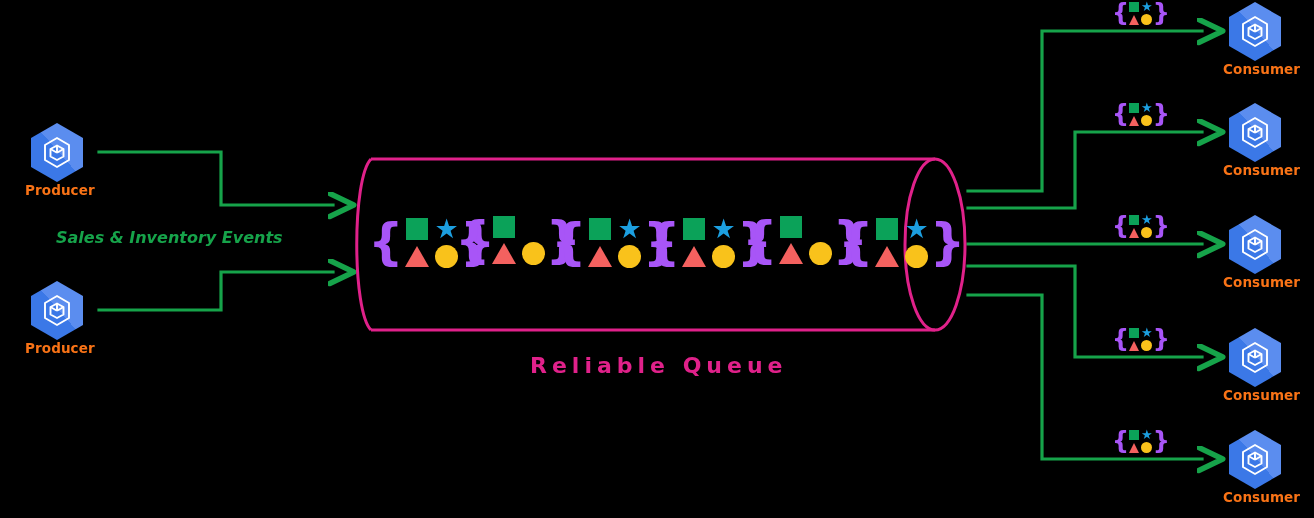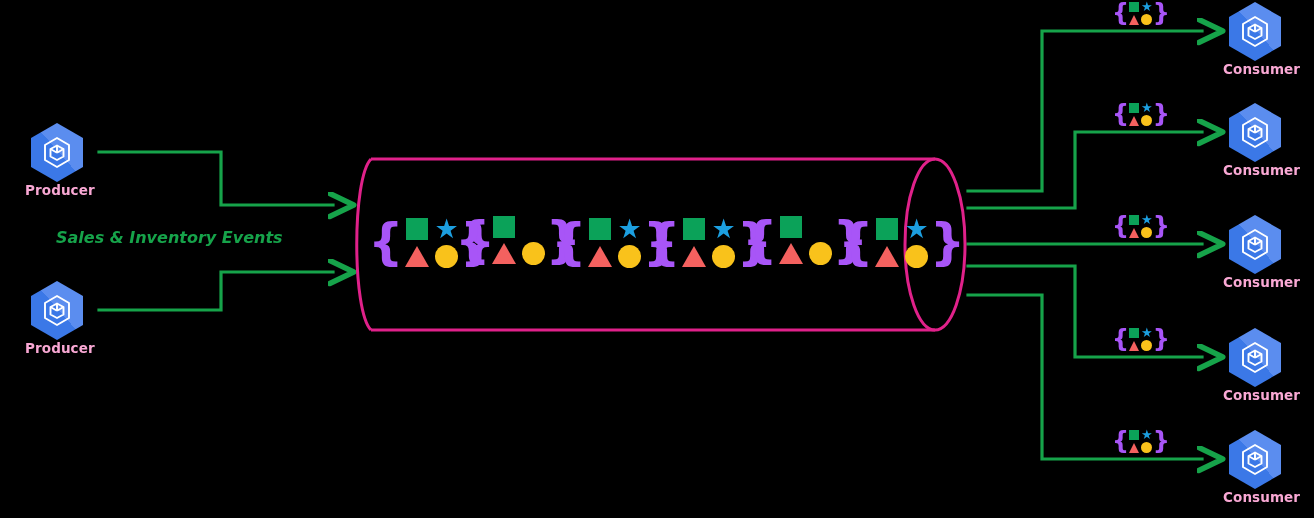--- a/index.html
+++ b/index.html
@@ -32,21 +32,21 @@
     width: 58px;
     height: 58px;
     margin: 0 auto;
     position: relative;
   }
   .node .node-label {
     margin-top: 1px;
     font-family: "DejaVu Sans", sans-serif;
     font-size: 13.5px;
     font-weight: 700;
-    color: #f9a8d4;
+    color: #f97316;
     letter-spacing: 0.1px;
     white-space: nowrap;
   }
 
   
   .queue-label {
     position: absolute;
     font-family: "DejaVu Sans", sans-serif;
     font-size: 22px;
     font-weight: 600;
@@ -219,20 +219,21 @@
     <div class="hexwrap"></div>
     <div class="node-label">Producer</div>
   </div>
   <div class="node" style="left:25px; top:281px;">
     <div class="hexwrap"></div>
     <div class="node-label">Producer</div>
   </div>
 
   <div class="flow-label" style="left:56px; top:228px;">Sales &amp; Inventory Events</div>
 
+  <div class="queue-label" style="left:530px; top:353px;">Reliable Queue</div>
 
   <div id="queue-messages">
       <div class="msg msg-big" style="left: 368px; top: 215px;">
         <span class="brace">{</span>
         <div class="shapes">
           <span class="sq"></span>
           <span class="star">★</span>
           <span class="tri"></span>
           <span class="cir"></span>
         </div>

